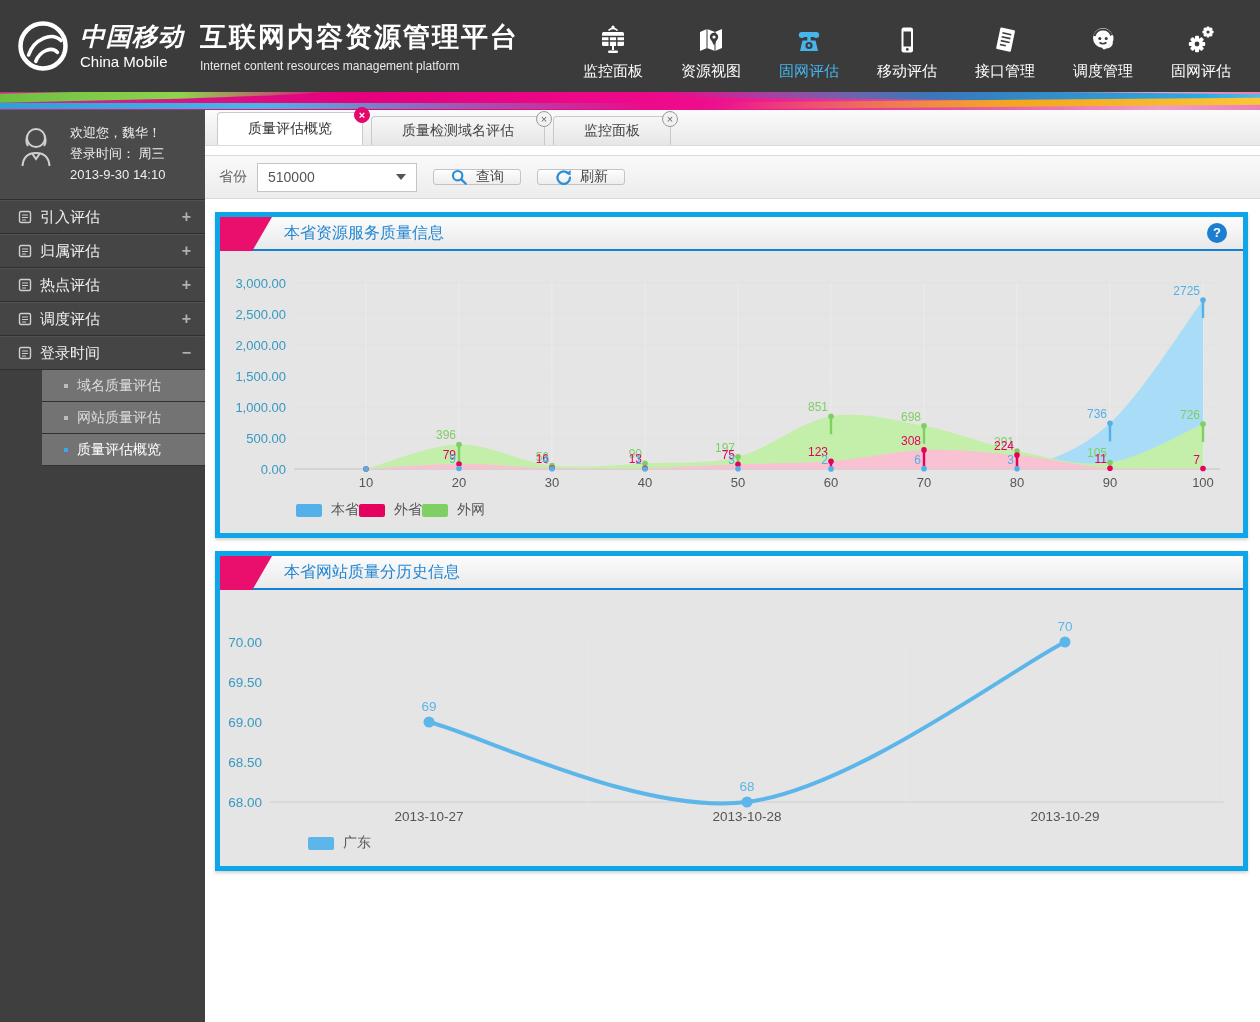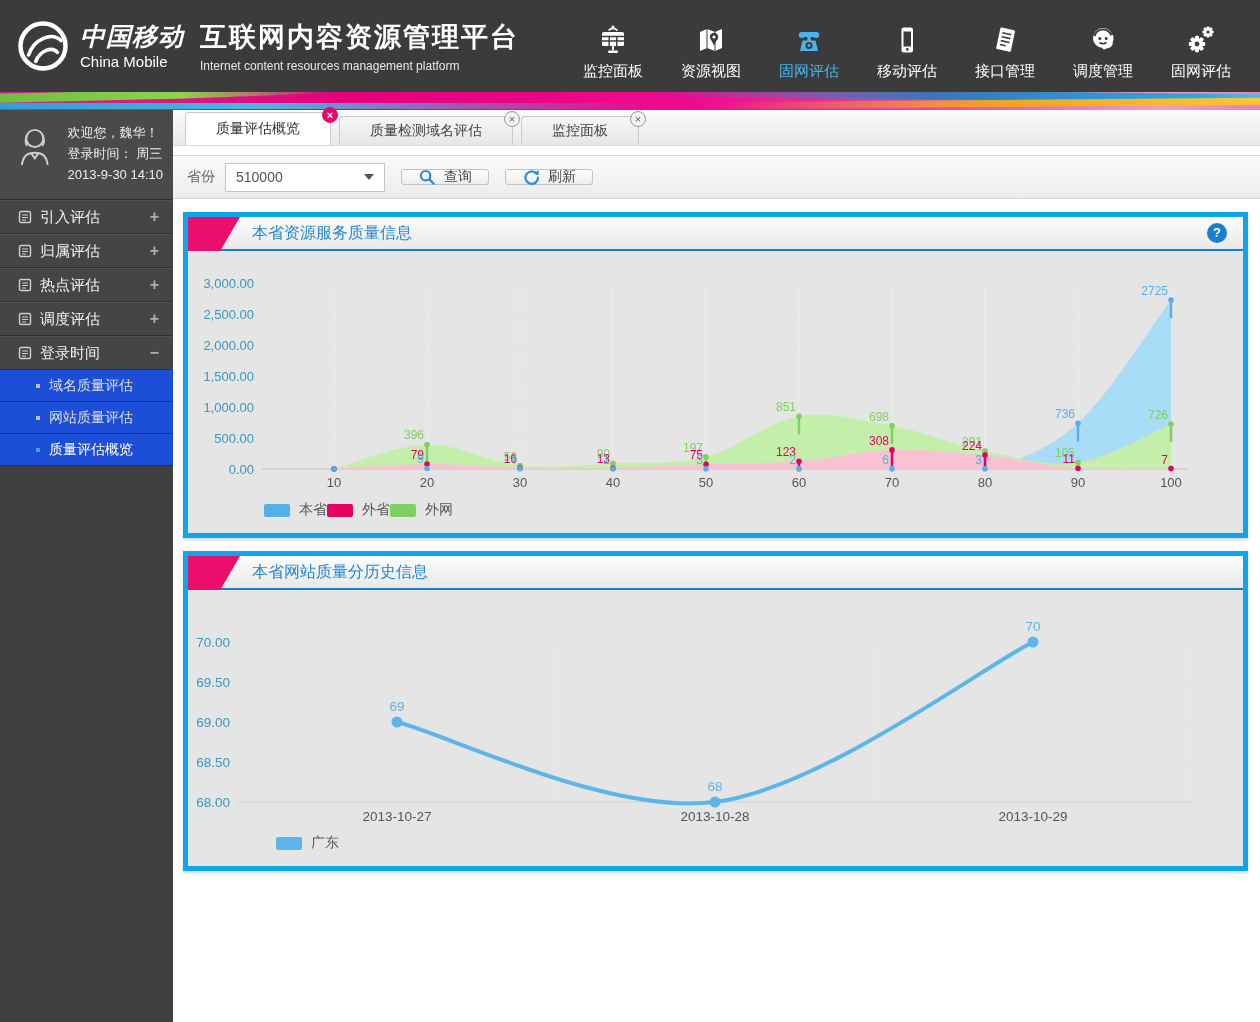--- a/index.html
+++ b/index.html
@@ -32,31 +32,31 @@
     background:linear-gradient(90deg,#6cbe3f,#8ed34d 55%,rgba(141,211,77,0));transform:rotate(-1.3deg);}
   .s-blue-l{position:absolute;left:0;top:11px;width:650px;height:6px;
     background:linear-gradient(90deg,#2e9fd8,#4db4e6 40%,rgba(77,180,230,0));}
   .s-blue-r{position:absolute;right:0;top:-1px;width:600px;height:9px;
     background:linear-gradient(90deg,rgba(40,120,190,0),#3a76b8 45%,#2aa9e0 90%,#55b9e6);transform:rotate(.6deg);}
   .s-orange{position:absolute;right:0;top:8px;width:540px;height:7px;
     background:linear-gradient(90deg,rgba(250,170,30,0),#f4a71d 55%,#fbc536);transform:rotate(-.5deg);}
 
   
   .main{flex:1;display:flex;min-height:0;}
-  .sidebar{width:173px;background:#3f3f3f;flex-shrink:0;}
+  .sidebar{width:205px;background:#3f3f3f;flex-shrink:0;}
   .content{flex:1;background:#fff;min-width:0;}
 
   
   .userbox{background:#4a4a4a;padding:12px 10px 14px 12px;display:flex;gap:10px;border-bottom:1px solid #2f2f2f;}
   .user-lines{color:#eee;font-size:13px;line-height:21px;white-space:nowrap;}
   .menu-item{height:34px;display:flex;align-items:center;padding:0 14px 0 18px;background:#454545;
     border-top:1px solid #515151;border-bottom:1px solid #303030;color:#f0f0f0;font-size:15px;cursor:pointer;gap:8px;}
   .menu-item .expander{margin-left:auto;color:#b0b0b0;font-size:16px;font-weight:bold;}
-  .submenu-item{height:32px;display:flex;align-items:center;padding-left:36px;gap:9px;background:#1d4ed8;
-    border-bottom:1px solid #323232;color:#ddd;font-size:14px;cursor:pointer;}
+  .submenu-item{height:32px;display:flex;align-items:center;padding-left:22px;gap:9px;background:#737373;
+    border-bottom:1px solid #323232;color:#ddd;font-size:14px;cursor:pointer;margin-left:42px;}
   .bullet{width:4px;height:4px;background:#bbb;display:inline-block;}
   .submenu-item.active{color:#fff;}
   .submenu-item.active .bullet{background:#3da7e8;}
 
   
   .tabbar{height:36px;background:linear-gradient(#fbfbfb,#e9e9e9);border-bottom:1px solid #dcdcdc;
     display:flex;align-items:flex-end;padding:0 0 0 12px;}
   .tab{position:relative;height:29px;line-height:27px;padding:0 30px;font-size:14px;color:#444;cursor:pointer;
     background:linear-gradient(#f7f7f7,#e6e6e6);border:1px solid #c9c9c9;border-bottom:none;border-radius:4px 4px 0 0;margin-right:8px;}
   .tab.active{height:33px;line-height:31px;background:#fff;color:#333;}

